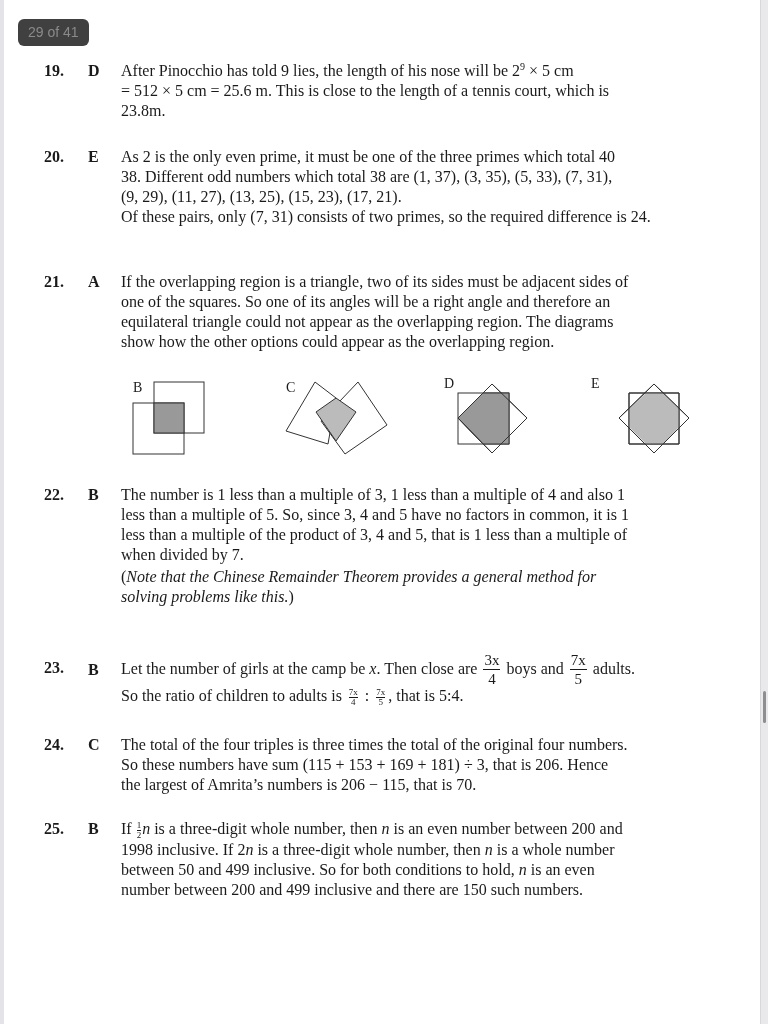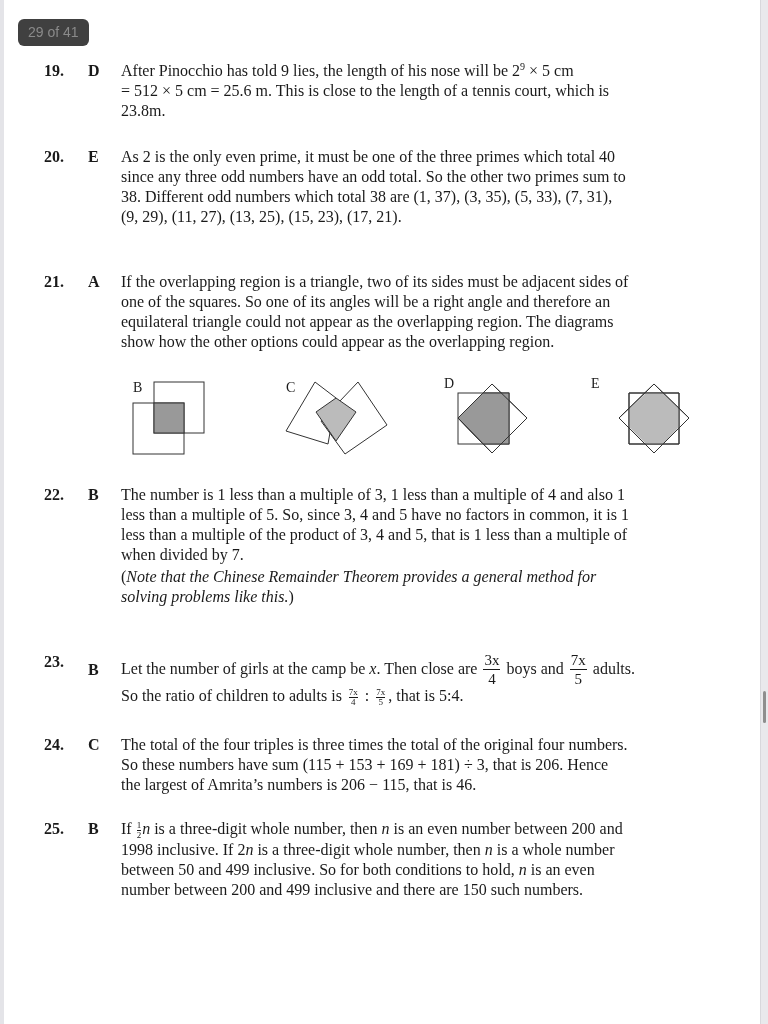--- a/index.html
+++ b/index.html
@@ -52,23 +52,23 @@
     <p>= 512 × 5 cm = 25.6 m.  This is close to the length of a tennis court, which is</p>
     <p>23.8m.</p>
   </div>
 </div>
 
 <div class="item" style="top:147px;">
   <span class="num">20.</span>
   <span class="ans">E</span>
   <div class="text">
     <p>As 2 is the only even prime, it must be one of the three primes which total 40</p>
-    <p>since any three odd numbers have an odd total. So the other two primes sum to</p>
     <p>38. Different odd numbers which total 38 are (1, 37), (3, 35), (5, 33), (7, 31),</p>
     <p>(9, 29), (11, 27), (13, 25), (15, 23), (17, 21).</p>
+    <p>Of these pairs, only (7, 31) consists of two primes, so the required difference is 24.</p>
   </div>
 </div>
 
 <div class="item" style="top:272px;">
   <span class="num">21.</span>
   <span class="ans">A</span>
   <div class="text">
     <p>If the overlapping region is a triangle, two of its sides must be adjacent sides of</p>
     <p>one of the squares. So one of its angles will be a right angle and therefore an</p>
     <p>equilateral triangle could not appear as the overlapping region. The diagrams</p>
@@ -117,42 +117,42 @@
     <p>The number is 1 less than a multiple of 3, 1 less than a multiple of 4 and also 1</p>
     <p>less than a multiple of 5. So, since 3, 4 and 5 have no factors in common, it is 1</p>
     <p>less than a multiple of the product of 3, 4 and 5, that is 1 less than a multiple of</p>
     <p>when divided by 7.</p>
     <p style="margin-top:2px;">(<span class="it">Note that the Chinese Remainder Theorem provides a general method for</span></p>
     <p><span class="it">solving problems like this.</span>)</p>
   </div>
 </div>
 
 <div class="item" style="top:650px;">
-  <span class="num" style="top:2px;">23.</span>
+  <span class="num" style="top:8px;">23.</span>
   <span class="ans" style="top:10px;">B</span>
   <div class="text">
     <p style="line-height:38px;">
       <span>Let the number of girls at the camp be </span><span class="it">x</span><span>. Then close are </span>
       <span class="frac"><span class="n"><span>3x</span></span><span class="d">4</span></span><span> boys and </span>
       <span class="frac"><span class="n"><span>7x</span></span><span class="d">5</span></span><span> adults.</span>
     </p>
     <p style="margin-top:-2px;">
       <span>So the ratio of children to adults is </span>
       <span class="sfrac"><span class="n">7x</span><span class="d">4</span></span><span> : </span><span class="sfrac"><span class="n">7x</span><span class="d">5</span></span><span>, that is 5:4.</span>
     </p>
   </div>
 </div>
 
 <div class="item" style="top:735px;">
   <span class="num">24.</span>
   <span class="ans">C</span>
   <div class="text">
     <p>The total of the four triples is three times the total of the original four numbers.</p>
     <p>So these numbers have sum (115 + 153 + 169 + 181) ÷ 3, that is 206.  Hence</p>
-    <p>the largest of Amrita’s numbers is 206 − 115, that is 46.</p>
+    <p>the largest of Amrita’s numbers is 206 − 115, that is 70.</p>
   </div>
 </div>
 
 <div class="item" style="top:819px;">
   <span class="num">25.</span>
   <span class="ans">B</span>
   <div class="text">
     <p>
       <span>If </span><span class="sfrac" style="margin:0 1px;"><span class="n">1</span><span class="d">2</span></span><span class="it">n</span><span> is a three-digit whole number, then </span><span class="it">n</span><span> is an even number between 200 and</span>
     </p>

